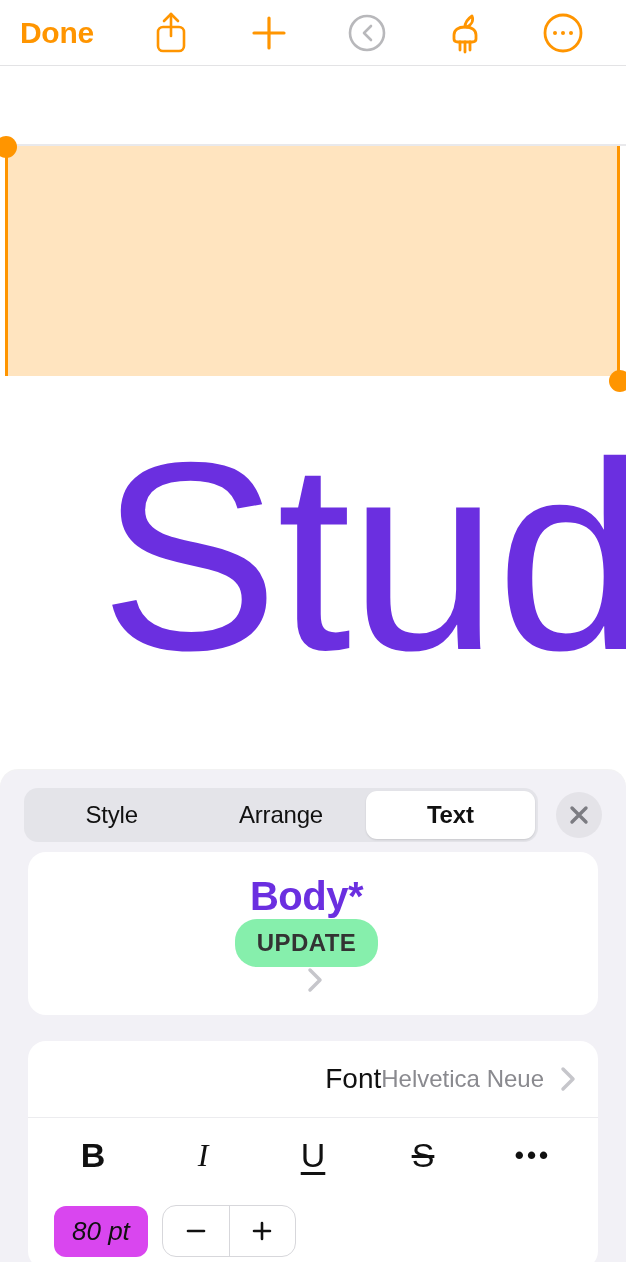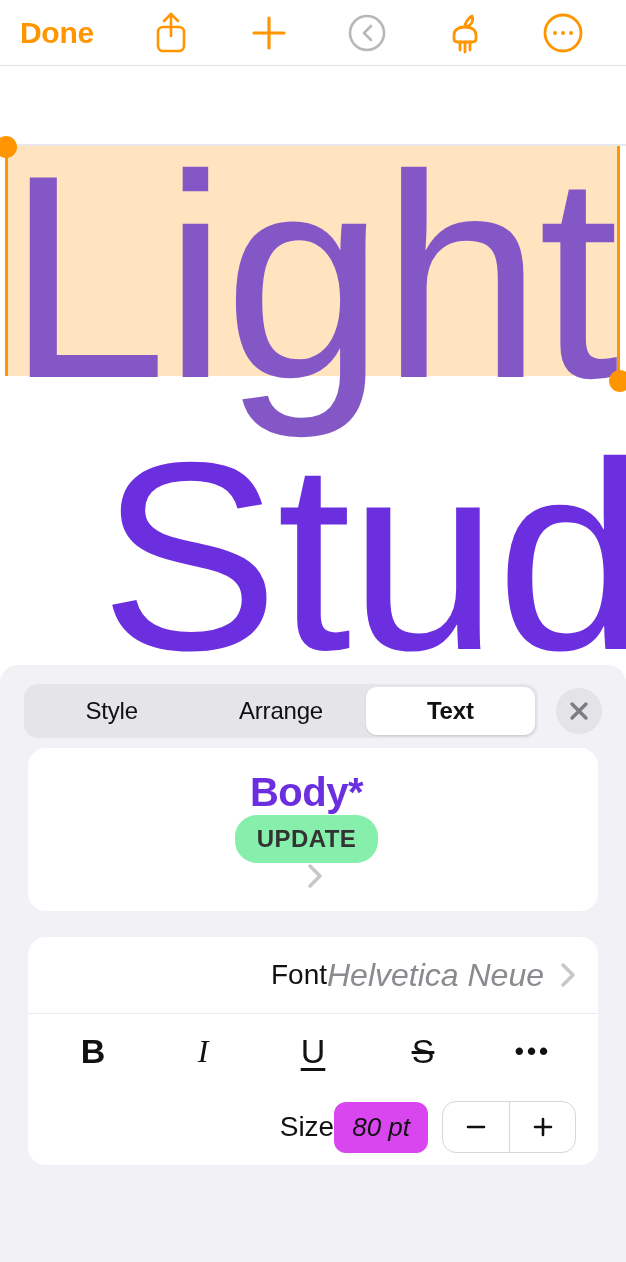--- a/index.html
+++ b/index.html
@@ -73,21 +73,21 @@
     font-size: 268px;
     color: #6b2fe0;
     font-weight:500;
     letter-spacing:-2px;
   }
 
   
   .panel {
     position: absolute;
     left: 0; right: 0; bottom: 0;
-    height: 596px;
+    height: 492px;
     background: #f2f1f6;
     border-top-left-radius: 18px;
     border-top-right-radius: 18px;
     box-shadow: 0 -1px 0 rgba(0,0,0,0.05);
   }
   .panel-header {
     display: flex;
     align-items: center;
     padding: 18px 24px 10px 24px;
     gap: 18px;
@@ -162,21 +162,21 @@
     display:flex; align-items:center;
   }
 
   .card2 { margin-top: 26px; }
   .row {
     display: flex; align-items: center;
     height: 76px;
     padding: 0 22px 0 26px;
   }
   .row-label { font-size: 28px; color: #111; flex: 1; text-align: right; }
-  .row-value { font-size: 32px; color: #8a8a8f; font-style: italic; }
+  .row-value { font-size: 24px; color: #8a8a8f; }
 
   .fmt-row {
     display: flex; align-items: center; justify-content: space-around;
     height: 76px;
     border-top: 1px solid #ececef;
     padding: 0 10px;
   }
   .fmt-btn {
     width: 96px; height: 56px;
     display:flex; align-items:center; justify-content:center;
@@ -253,21 +253,20 @@
       <circle cx="13" cy="21" r="2" fill="currentColor" stroke="none"></circle>
       <circle cx="21" cy="21" r="2" fill="currentColor" stroke="none"></circle>
       <circle cx="29" cy="21" r="2" fill="currentColor" stroke="none"></circle>
     </svg>
   </div>
 </div>
 
 <div class="canvas">
   <div class="tf-ruler"></div>
   <div class="sel-highlight"></div>
-  <div class="big-text line1">Light</div>
   <div class="big-text line2">Stud</div>
   <div class="sel-handle tl"></div>
   <div class="sel-handle br"></div>
 </div>
 
 <div class="panel">
   <div class="panel-header">
     <div class="seg">
       <div class="seg-item">Style</div>
       <div class="seg-item">Arrange</div>
@@ -304,21 +303,20 @@
       </div>
     </div>
     <div class="fmt-row">
       <div class="fmt-btn fmt-b">B</div>
       <div class="fmt-btn fmt-i">I</div>
       <div class="fmt-btn fmt-u">U</div>
       <div class="fmt-btn fmt-s">S</div>
       <div class="fmt-btn fmt-more">•••</div>
     </div>
     <div class="row">
-      <div class="row-label">Size</div>
       <div class="size-box">
         <div class="size-val">80 pt</div>
         <div class="stepper">
           <div class="step-btn">
             <svg width="26" height="26" viewBox="0 0 26 26" stroke="currentColor" stroke-width="2.6" stroke-linecap="round">
                 <path d="M5 13 H21"></path>
               </svg>
           </div>
           <div class="step-btn">
             <svg width="26" height="26" viewBox="0 0 26 26" stroke="currentColor" stroke-width="2.6" stroke-linecap="round">

